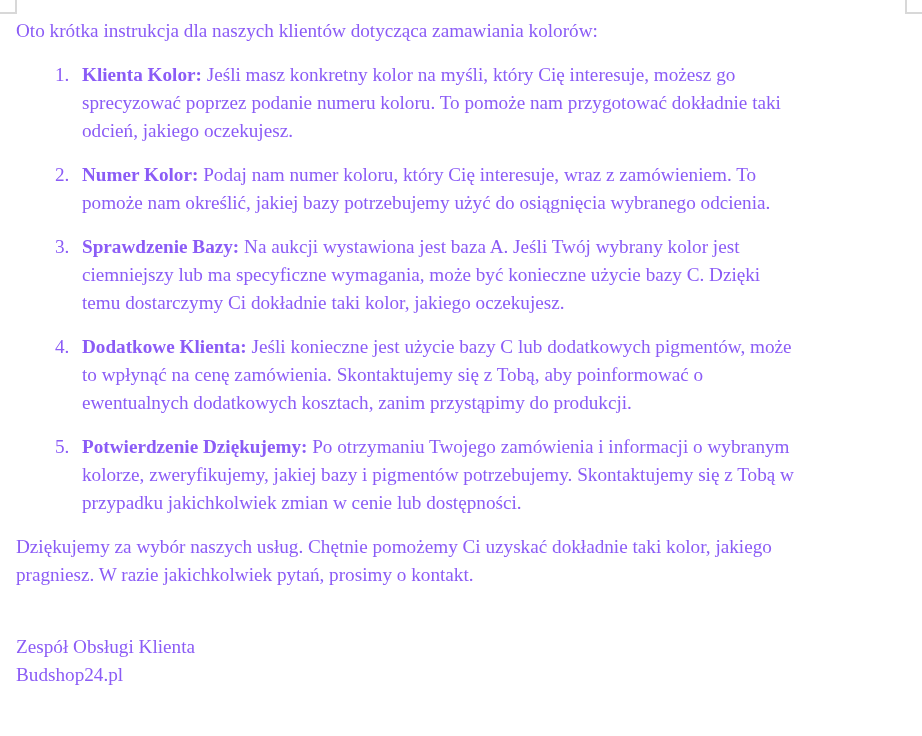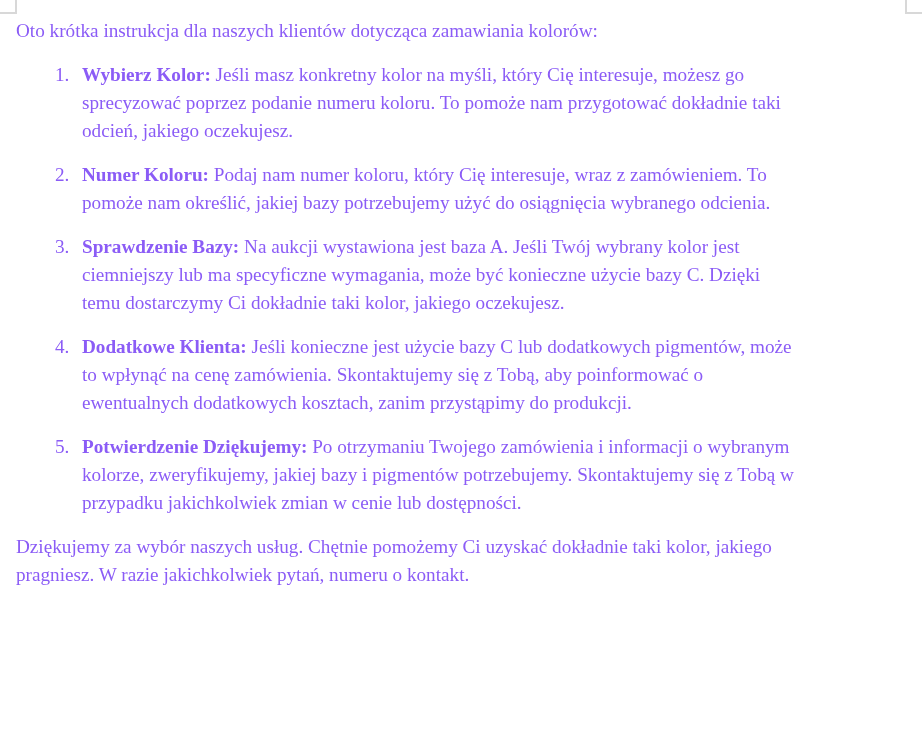--- a/index.html
+++ b/index.html
@@ -73,28 +73,28 @@
   <div class="corner corner-tr"></div>
 
   <div class="content">
 
     <p class="para">Oto krótka instrukcja dla naszych klientów dotycząca zamawiania kolorów:</p>
 
     <div>
 
       <div class="list-item">
         <span class="num">1.</span>
-        <div class="li-text"><span class="li-title">Wybierz Kolor:</span> <span>Jeśli masz konkretny kolor na myśli, który Cię interesuje, możesz go
+        <div class="li-text"><span class="li-title">Klienta Kolor:</span> <span>Jeśli masz konkretny kolor na myśli, który Cię interesuje, możesz go
 sprecyzować poprzez podanie numeru koloru. To pomoże nam przygotować dokładnie taki
 odcień, jakiego oczekujesz.</span></div>
       </div>
 
       <div class="list-item">
         <span class="num">2.</span>
-        <div class="li-text"><span class="li-title">Numer Koloru:</span> <span>Podaj nam numer koloru, który Cię interesuje, wraz z zamówieniem. To
+        <div class="li-text"><span class="li-title">Numer Kolor:</span> <span>Podaj nam numer koloru, który Cię interesuje, wraz z zamówieniem. To
 pomoże nam określić, jakiej bazy potrzebujemy użyć do osiągnięcia wybranego odcienia.</span></div>
       </div>
 
       <div class="list-item">
         <span class="num">3.</span>
         <div class="li-text"><span class="li-title">Sprawdzenie Bazy:</span> <span>Na aukcji wystawiona jest baza A. Jeśli Twój wybrany kolor jest
 ciemniejszy lub ma specyficzne wymagania, może być konieczne użycie bazy C. Dzięki
 temu dostarczymy Ci dokładnie taki kolor, jakiego oczekujesz.</span></div>
       </div>
 
@@ -108,18 +108,20 @@
       <div class="list-item">
         <span class="num">5.</span>
         <div class="li-text"><span class="li-title">Potwierdzenie Dziękujemy:</span> <span>Po otrzymaniu Twojego zamówienia i informacji o wybranym
 kolorze, zweryfikujemy, jakiej bazy i pigmentów potrzebujemy. Skontaktujemy się z Tobą w
 przypadku jakichkolwiek zmian w cenie lub dostępności.</span></div>
       </div>
 
     </div>
 
     <p class="para">Dziękujemy za wybór naszych usług. Chętnie pomożemy Ci uzyskać dokładnie taki kolor, jakiego
-pragniesz. W razie jakichkolwiek pytań, numeru o kontakt.</p>
+pragniesz. W razie jakichkolwiek pytań, prosimy o kontakt.</p>
 
 
+    <p class="para signature">Zespół Obsługi Klienta
+Budshop24.pl</p>
 
   </div>
 </div>
 
 </body></html>

